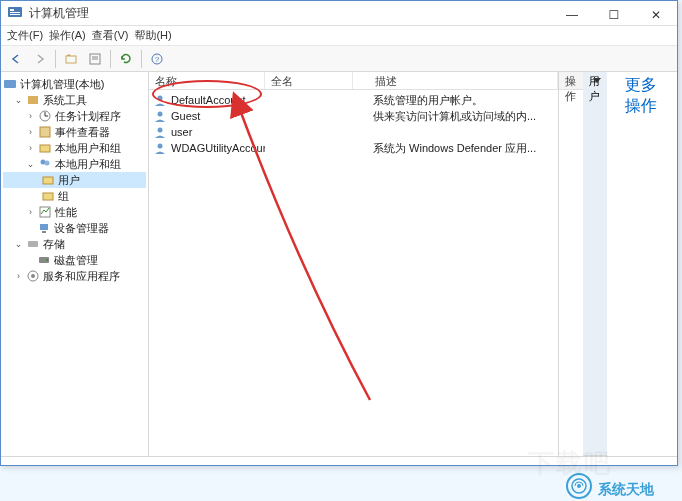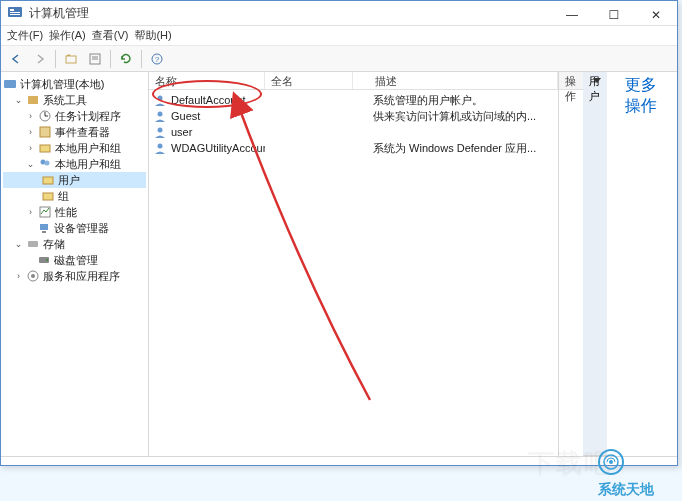--- a/index.html
+++ b/index.html
@@ -31,21 +31,21 @@
 .listbody { flex: 1; padding-top: 2px; position: relative; }
 .row { display: flex; height: 16px; font-size: 11px; color: #222; }
 .cell { padding: 0 4px; display: flex; align-items: center; overflow: hidden; white-space: nowrap; }
 .usericon { width: 14px; height: 14px; margin-right: 4px; display: inline-flex; }
 .right { width: 118px; display: flex; flex-direction: row; }
 .right-hdr { height: 18px; background: #f4f4f4; border-bottom: 1px solid #e0e0e0; font-size: 11px; padding: 2px 6px; color: #333; }
 .right .section { background: #e8eff7; font-size: 11px; padding: 2px 6px; border-bottom: 1px solid #d8d8d8; position: relative; }
 .right .section::after { content: ""; position: absolute; right: 6px; top: 6px; width: 0; height: 0; border-left: 4px solid transparent; border-right: 4px solid transparent; border-top: 5px solid #333; }
 .right .action { font-size: 16px; padding: 3px 18px; color: #0066cc; }
 .ellipse { position: absolute; left: 152px; top: 80px; width: 110px; height: 28px; border: 2px solid #d93030; border-radius: 50%; pointer-events: none; z-index: 10; }
-.watermark { position: absolute; right: 28px; bottom: 2px; display: flex; align-items: flex-start; gap: 6px; flex-direction: column; }
+.watermark { position: absolute; right: 28px; bottom: 2px; display: flex; align-items: flex-end; gap: 6px; }
 .wm-circle { width: 26px; height: 26px; border: 2px solid #3aa0d8; border-radius: 50%; display: flex; align-items: center; justify-content: center; }
 .wm-text { font-size: 14px; font-weight: bold; color: #3aa0d8; }
 .faded-bg { position: absolute; right: 70px; bottom: 20px; font-size: 26px; color: rgba(0,0,0,0.04); font-weight: bold; letter-spacing: 2px; pointer-events: none; }
 svg.arrow { position: absolute; left: 200px; top: 90px; width: 200px; height: 320px; pointer-events: none; z-index: 9; }
 </style>
 </head>
 <body>
 
 <div class="window">
   <div class="titlebar">

